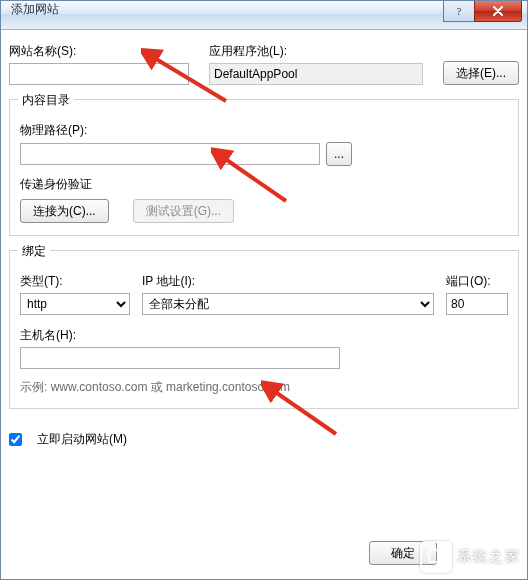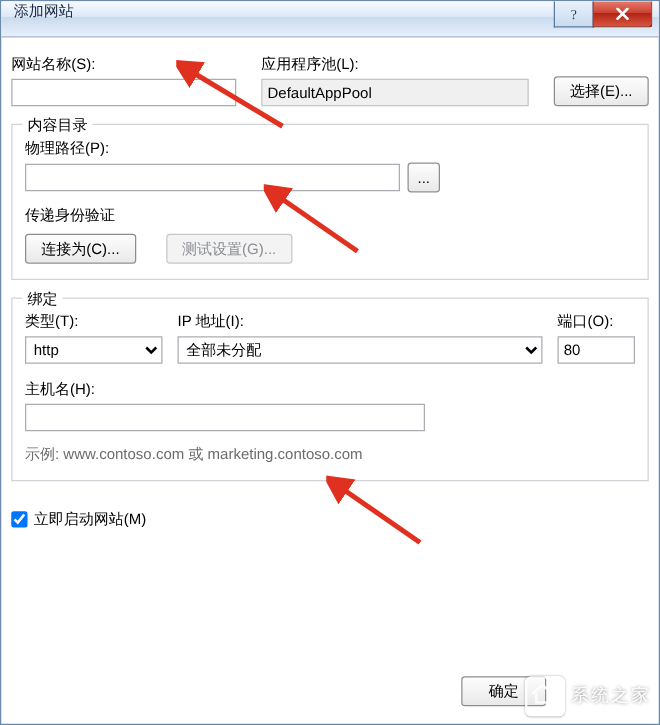--- a/index.html
+++ b/index.html
@@ -8,27 +8,27 @@
   .titlebar .title{font-size:12px;color:#1a2b44}
   .titlebar .buttons{position:absolute;right:5px;top:0;display:flex}
   .tbtn{width:30px;height:20px;border:1px solid #5a7aa0;border-top:none;background:linear-gradient(#eaf1fb,#c9dbef);display:flex;align-items:center;justify-content:center;font-size:12px;color:#2a3b55;margin-left:-1px}
   .tbtn.close{width:46px;background:linear-gradient(#e67a6a,#c94030 48%,#b22515 49%,#d9553f);color:#fff;font-weight:bold;border-color:#8a2515;border-top-right-radius:0;border-bottom-right-radius:3px}
   .tbtn svg{display:block}
   .client{position:absolute;left:8px;right:8px;top:36px;bottom:8px}
   .label{font-size:12px;color:#000;margin-bottom:3px}
   .textbox{height:22px;border:1px solid #abadb3;background:#fff;box-sizing:border-box;padding:2px 4px;font-size:12px;width:100%}
   .textbox.readonly{background:#f0f0f0;border-color:#c5c7cc}
   .row{display:flex;gap:20px;align-items:flex-end}
-  .fieldset{border:1px solid #d0d4d9;padding:10px 10px 12px;margin-top:14px;position:relative}
+  .fieldset{border:1px solid #d0d4d9;padding:22px 10px 12px;margin-top:14px;position:relative}
   .fieldset .legend{position:absolute;top:-8px;left:8px;background:#fff;padding:0 4px;font-size:12px}
   .btn{height:24px;padding:0 12px;background:linear-gradient(#fdfdfd,#e9e9e9);border:1px solid #8a8d91;border-radius:3px;font-size:12px;cursor:pointer;display:inline-flex;align-items:center;justify-content:center}
   .btn.small{padding:0 6px;min-width:26px}
   .btn.disabled{color:#8a8d91;border-color:#c5c7cc;background:#f3f3f3;cursor:default}
   .select{height:22px;border:1px solid #abadb3;background:#fff;font-size:12px;padding:1px 2px;box-sizing:border-box}
-  .checkbox-row{display:flex;align-items:center;gap:5px;margin-top:22px}
+  .checkbox-row{display:flex;align-items:center;gap:15px;margin-top:22px}
   .checkbox-row input{margin:0}
   .example{color:#6c6c6c;margin-top:10px;font-size:12px}
   .bottom-buttons{position:absolute;right:6px;bottom:6px;display:flex;gap:8px}
   .bottom-buttons .btn{width:68px}
   .arrow{position:absolute;pointer-events:none;z-index:20}
   .watermark{position:absolute;right:6px;bottom:6px;display:flex;align-items:center;gap:5px;opacity:0.85}
   .watermark .logo{width:28px;height:28px;border:2px solid #fff;border-radius:5px;position:relative;box-shadow:0 0 2px rgba(0,0,0,0.4)}
   .watermark .logo svg{position:absolute;left:2px;top:2px}
   .watermark .txt{color:#fff;font-size:14px;letter-spacing:2px;text-shadow:0 0 3px rgba(0,0,0,.6);font-weight:400}
 </style>

